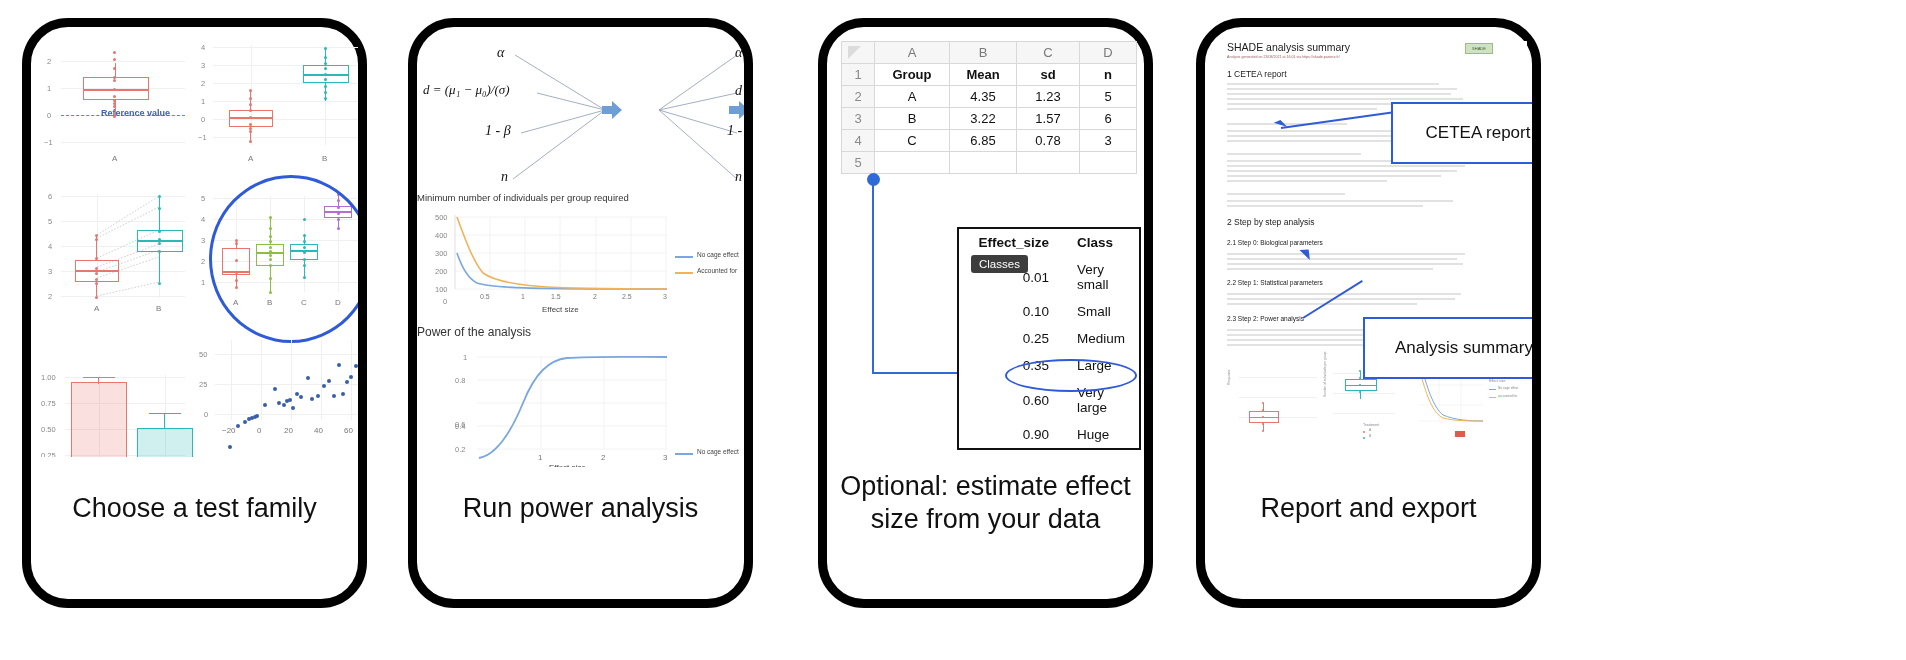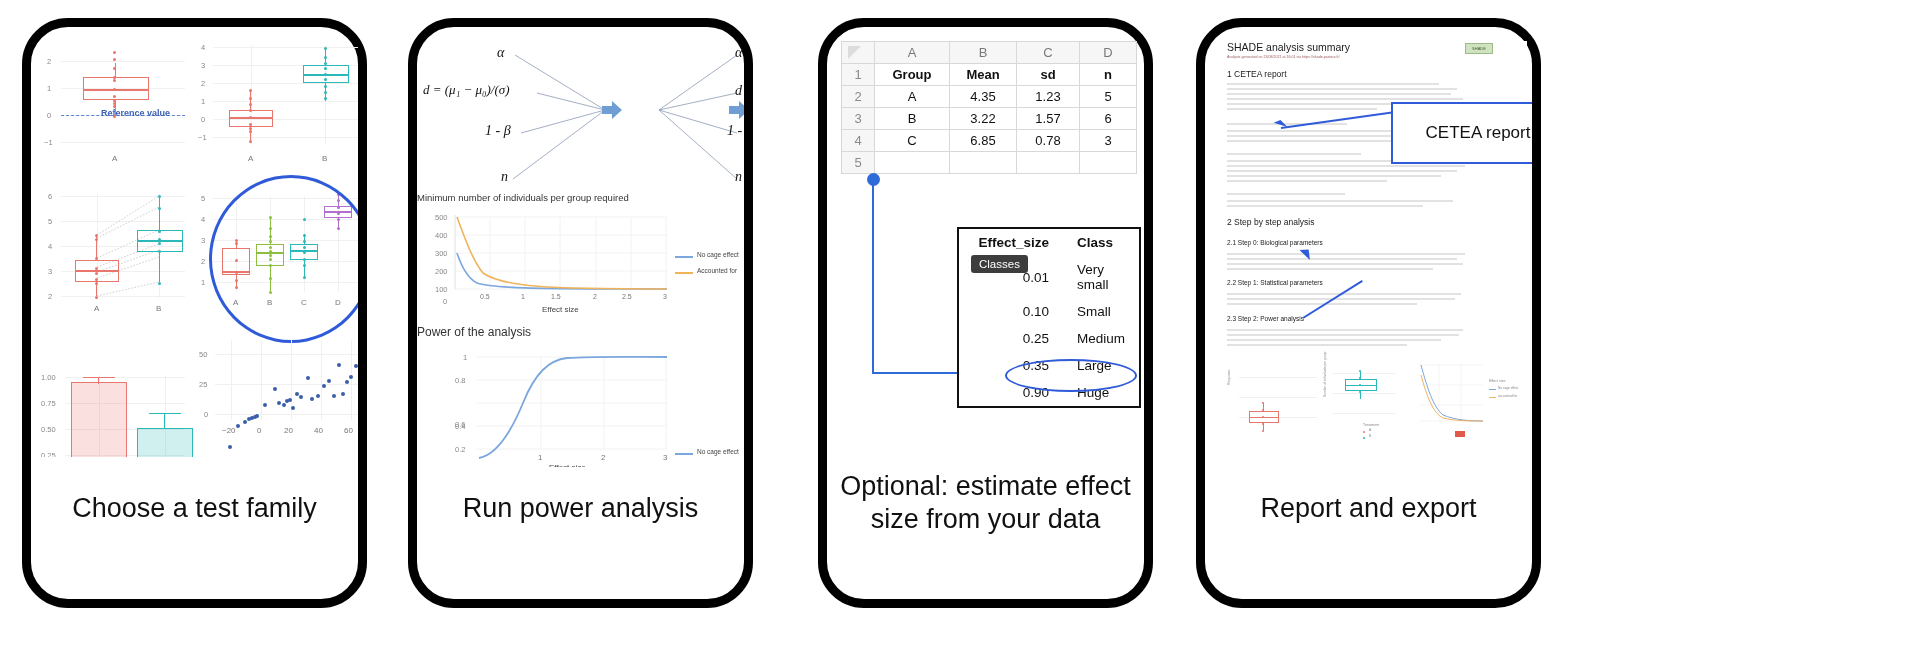--- a/index.html
+++ b/index.html
@@ -539,20 +539,24 @@
           </tr>
           <tr>
             <td class="num">0.25</td>
             <td class="cls">Medium</td>
           </tr>
           <tr>
             <td class="num">0.35</td>
             <td class="cls">Large</td>
           </tr>
           <tr>
+            <td class="num">0.60</td>
+            <td class="cls">Very large</td>
+          </tr>
+          <tr>
             <td class="num">0.90</td>
             <td class="cls">Huge</td>
           </tr>
         </tbody>
           </table>
       </div>
       <div class="tooltip" style="left:144px;top:228px;">Classes</div>
       <div class="ell" style="left:178px;top:332px;width:128px;height:29px;"></div>
 
     </div>
@@ -666,20 +670,21 @@
         </div>
         <div class="ax-lbl" style="left:96px;top:356px;font-size:3.2px;transform:rotate(-90deg);transform-origin:0 0;">Number of individuals per group</div>
       </div>
 
       <div class="callout" style="left:186px;top:75px;width:170px;height:58px;">CETEA report</div>
       <div class="arrowline" style="left:76px;top:100px;width:112px;transform:rotate(-8deg);"></div>
       <svg style="position:absolute;left:68px;top:90px;width:16px;height:16px;">
         <path d="M0 3 L13 9 L6 11 Z" fill="#2f5bd8" transform="rotate(172 7 7)"></path>
       </svg>
 
+      <div class="callout" style="left:158px;top:290px;width:198px;height:58px;">Analysis summary</div>
       <div class="arrowline" style="left:98px;top:290px;width:70px;transform:rotate(-32deg);"></div>
       <svg style="position:absolute;left:92px;top:218px;width:16px;height:16px;">
         <path d="M2 2 L14 10 L5 12 Z" fill="#2f5bd8" transform="rotate(190 8 8)"></path>
       </svg>
 
     </div>
     <div class="caption" style="top:465px;">Report and export</div>
   </div>
 
 </div>

